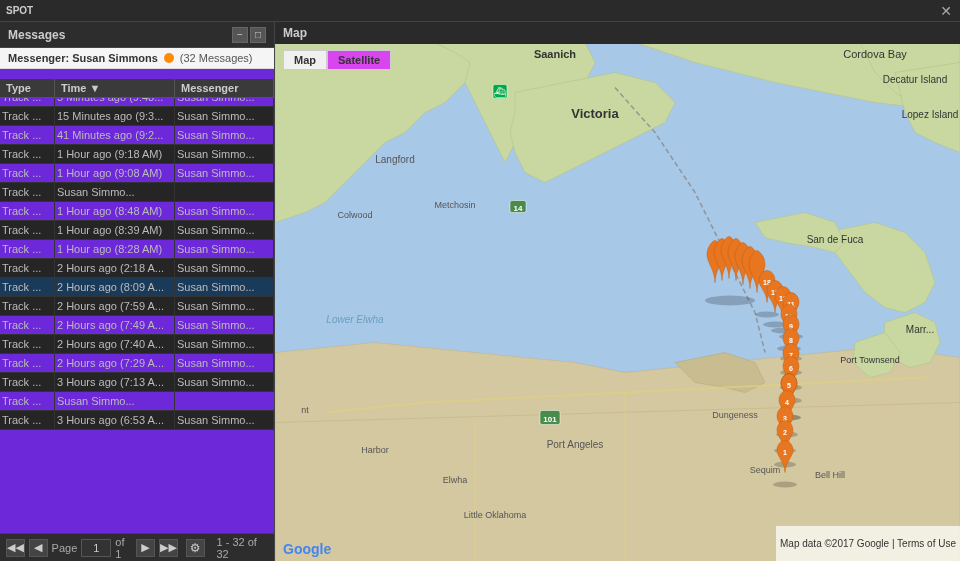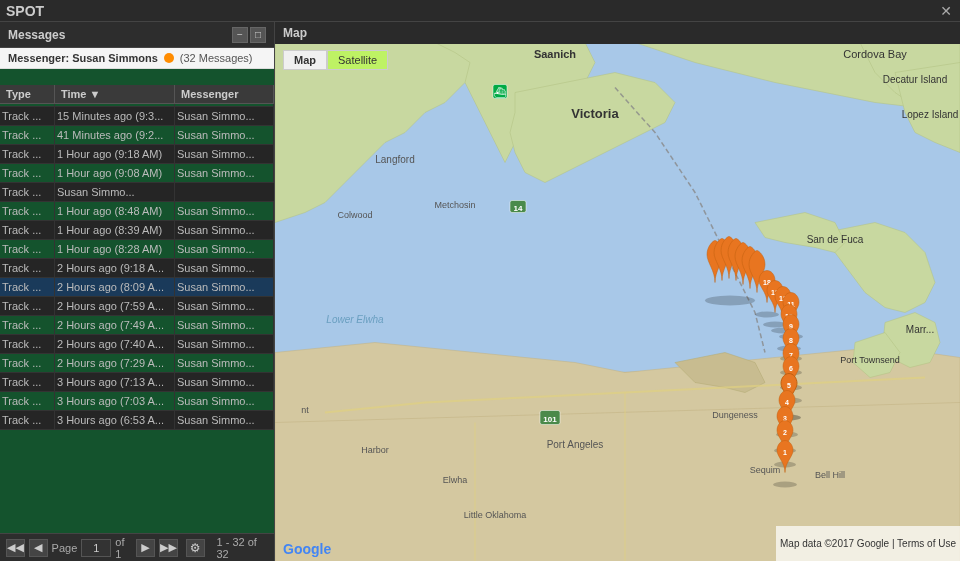--- a/index.html
+++ b/index.html
@@ -1,62 +1,62 @@
 <!DOCTYPE html>
 <html><head>
   <meta charset="utf-8">
   <style>
     * { margin: 0; padding: 0; box-sizing: border-box; }
     body { width: 960px; height: 561px; overflow: hidden; background: #1a1a1a; font-family: Arial, sans-serif; font-size: 12px; color: #ccc; display: flex; flex-direction: column; }
 
     
     .top-bar { background: #2a2a2a; height: 22px; display: flex; align-items: center; padding: 0 6px; border-bottom: 1px solid #444; flex-shrink: 0; }
-    .top-bar-title { color: #ccc; font-size: 14px; font-weight: bold; }
+    .top-bar-title { color: #ccc; font-size: 10px; font-weight: bold; }
     .top-bar-close { margin-left: auto; width: 16px; height: 16px; display: flex; align-items: center; justify-content: center; color: #aaa; cursor: pointer; font-size: 14px; }
 
     
     .main-layout { display: flex; flex: 1; overflow: hidden; }
 
     
-    .left-panel { width: 275px; flex-shrink: 0; background: #14532d; display: flex; flex-direction: column; border-right: 1px solid #444; }
+    .left-panel { width: 275px; flex-shrink: 0; background: #6d28d9; display: flex; flex-direction: column; border-right: 1px solid #444; }
     .panel-header { background: #2d2d2d; padding: 4px 8px; display: flex; align-items: center; justify-content: space-between; border-bottom: 1px solid #444; height: 26px; flex-shrink: 0; }
     .panel-header-title { color: #ccc; font-size: 12px; font-weight: bold; }
     .panel-header-controls { display: flex; gap: 2px; }
     .ctrl-btn { width: 16px; height: 16px; background: #555; border: 1px solid #666; color: #ccc; font-size: 10px; cursor: pointer; display: flex; align-items: center; justify-content: center; }
 
     
     .messenger-bar { background: #f5f5f5; padding: 4px 8px; border-bottom: 1px solid #ddd; display: flex; align-items: center; gap: 6px; flex-shrink: 0; }
     .messenger-label { color: #333; font-size: 11px; font-weight: bold; }
     .messenger-dot { width: 10px; height: 10px; background: #ff8c00; border-radius: 50%; display: inline-block; }
     .messenger-count { color: #555; font-size: 11px; }
 
     
     .messages-table { flex: 1; overflow-y: auto; overflow-x: hidden; }
-    .table-header { display: grid; grid-template-columns: 55px 120px 1fr; background: #3a3a3a; border-bottom: 1px solid #555; position: sticky; top: 16px; z-index: 1; }
+    .table-header { display: grid; grid-template-columns: 55px 120px 1fr; background: #3a3a3a; border-bottom: 1px solid #555; position: sticky; top: 10px; z-index: 1; }
     .th { padding: 3px 6px; color: #ccc; font-size: 11px; font-weight: bold; border-right: 1px solid #555; white-space: nowrap; }
     .table-body { }
     .table-row { display: grid; grid-template-columns: 55px 120px 1fr; border-bottom: 1px solid #333; cursor: pointer; }
     .table-row.selected { background: #1a3a5a; }
     .table-row.alt { background: #252525; }
     .td { padding: 3px 2px; color: #bbb; font-size: 11px; border-right: 1px solid #333; white-space: nowrap; overflow: hidden; text-overflow: ellipsis; }
 
     
     .pagination { background: #2d2d2d; border-top: 1px solid #444; height: 28px; display: flex; align-items: center; padding: 0 6px; gap: 4px; flex-shrink: 0; }
     .page-btn { background: #444; border: 1px solid #555; color: #ccc; width: 20px; height: 18px; font-size: 11px; cursor: pointer; display: flex; align-items: center; justify-content: center; }
     .page-input { background: #333; border: 1px solid #555; color: #ccc; width: 30px; height: 18px; font-size: 11px; text-align: center; }
     .page-text { color: #aaa; font-size: 11px; }
     .gear-btn { background: #444; border: 1px solid #555; color: #ccc; width: 20px; height: 18px; font-size: 12px; cursor: pointer; display: flex; align-items: center; justify-content: center; margin-left: 4px; }
     .range-text { color: #aaa; font-size: 11px; margin-left: 8px; }
 
     
     .map-panel { flex: 1; position: relative; overflow: hidden; background: #a8c8e8; }
     .map-top-bar { position: absolute; top: 0; left: 0; right: 0; height: 22px; background: #2a2a2a; display: flex; align-items: center; padding: 0 8px; z-index: 10; }
     .map-title { color: #ccc; font-size: 12px; font-weight: bold; }
     .map-controls { position: absolute; top: 28px; left: 8px; z-index: 10; display: flex; gap: 0; }
-    .map-ctrl-btn { background: #bef264; border: 1px solid #ccc; padding: 3px 10px; font-size: 11px; color: #333; cursor: pointer; }
+    .map-ctrl-btn { background: #d946ef; border: 1px solid #ccc; padding: 3px 10px; font-size: 11px; color: #333; cursor: pointer; font-weight: bold; }
     .map-ctrl-btn.active { background: #f0f0f0; font-weight: bold; }
 
     
     .map-bg { position: absolute; top: 22px; left: 0; right: 0; bottom: 0; }
 
     
     .map-svg { width: 100%; height: 100%; }
 
     
     .map-attr { position: absolute; bottom: 0; right: 0; background: rgba(255,255,255,0.7); font-size: 10px; color: #333; padding: 12px 4px; }
@@ -133,21 +133,21 @@
             <div class="td">1 Hour ago (8:39 AM)</div>
             <div class="td">Susan Simmo...</div>
           </div>
           <div class="table-row">
             <div class="td">Track ...</div>
             <div class="td">1 Hour ago (8:28 AM)</div>
             <div class="td">Susan Simmo...</div>
           </div>
           <div class="table-row alt">
             <div class="td">Track ...</div>
-            <div class="td">2 Hours ago (9:18 A...</div>
+            <div class="td">2 Hours ago (2:18 A...</div>
             <div class="td">Susan Simmo...</div>
           </div>
           <div class="table-row selected">
             <div class="td">Track ...</div>
             <div class="td">2 Hours ago (8:09 A...</div>
             <div class="td">Susan Simmo...</div>
           </div>
           <div class="table-row alt">
             <div class="td">Track ...</div>
             <div class="td">2 Hours ago (7:59 A...</div>
@@ -168,21 +168,20 @@
             <div class="td">2 Hours ago (7:29 A...</div>
             <div class="td">Susan Simmo...</div>
           </div>
           <div class="table-row alt">
             <div class="td">Track ...</div>
             <div class="td">3 Hours ago (7:13 A...</div>
             <div class="td">Susan Simmo...</div>
           </div>
           <div class="table-row">
             <div class="td">Track ...</div>
-            <div class="td">3 Hours ago (7:03 A...</div>
             <div class="td">Susan Simmo...</div>
           </div>
           <div class="table-row alt">
             <div class="td">Track ...</div>
             <div class="td">3 Hours ago (6:53 A...</div>
             <div class="td">Susan Simmo...</div>
           </div>
         </div>
     </div>
 

